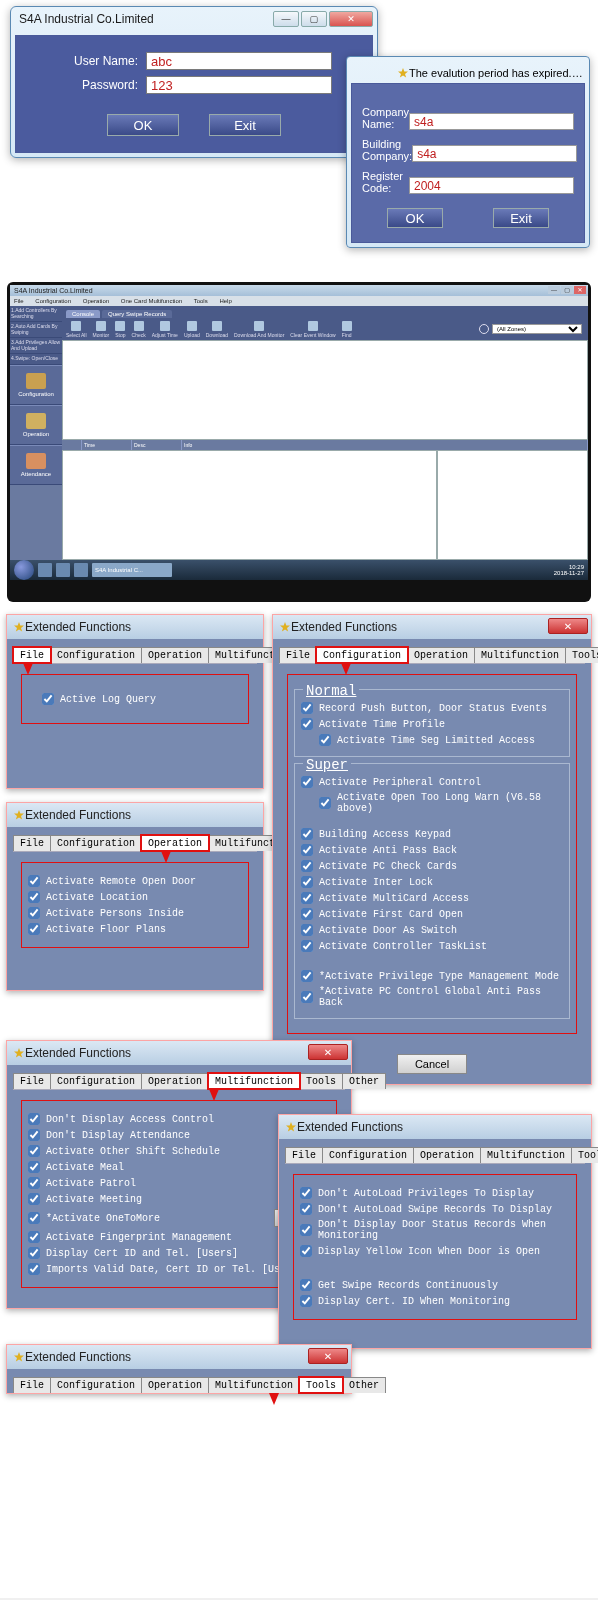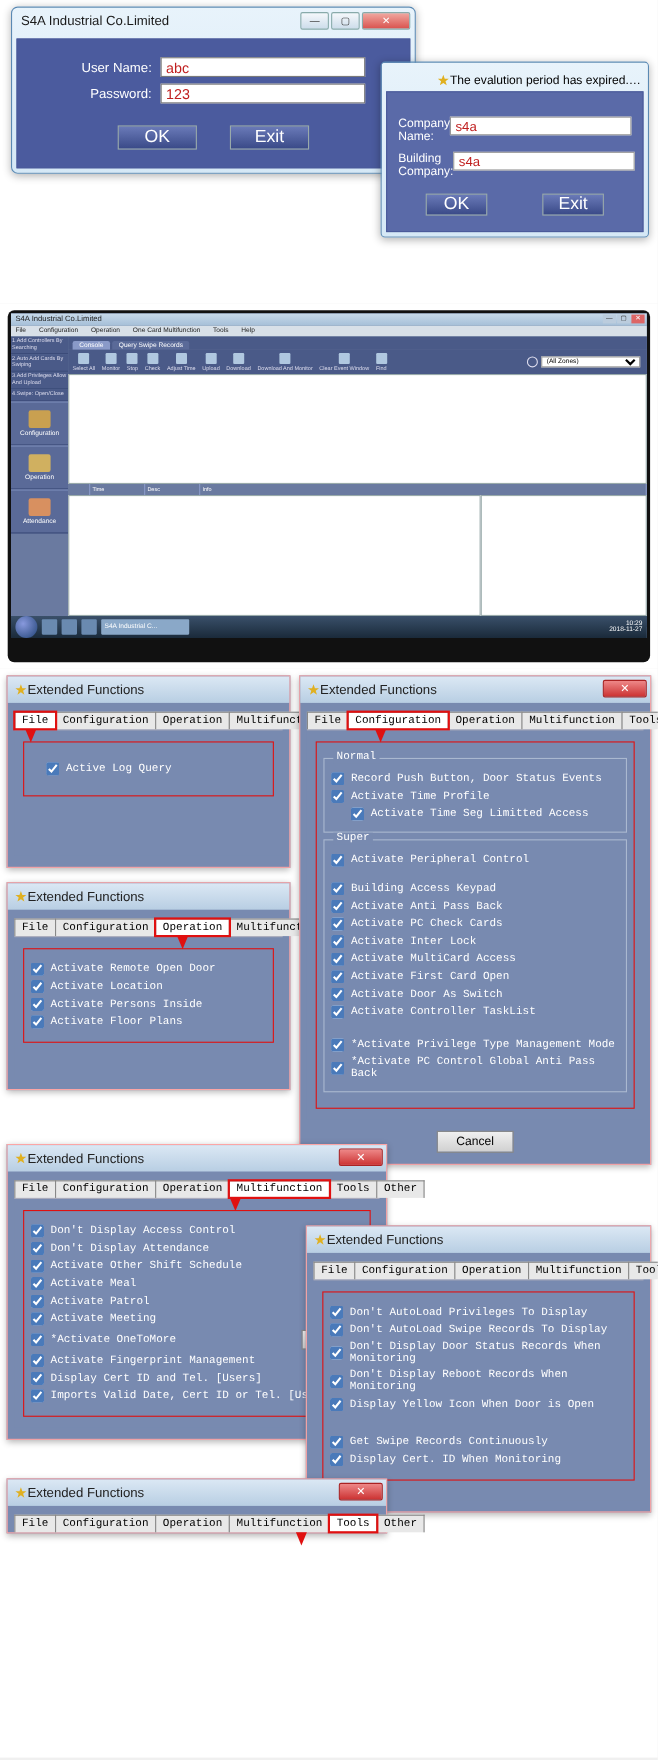--- a/index.html
+++ b/index.html
@@ -13,27 +13,27 @@
 .win-btns { display: flex; gap: 2px; }
 .win-btn { width: 26px; height: 16px; border-radius: 2px; display: flex; align-items: center; justify-content: center; font-size: 9px; color: #333; background: linear-gradient(#f5f8fb,#cdddeb); border: 1px solid #8aa; }
 .win-btn.close { width: 44px; background: linear-gradient(#f0a8a0,#d9534f); color: #fff; }
 .login-body { margin: 4px; border: 1px solid #4a5a9a; background: #4b5b9e; padding-bottom: 16px; }
 .banner { height: 64px; margin: 4px; background: repeating-linear-gradient(0deg,#1a1a5a,#1a1a5a 2px,#2a2a7a 2px,#2a2a7a 4px),repeating-linear-gradient(90deg,rgba(255,255,255,0.05),rgba(255,255,255,0.05) 2px,transparent 2px,transparent 4px); background-blend-mode: overlay; border: 1px solid #5a5a9a; display: flex; align-items: center; justify-content: center; }
 .banner-text { color: #e01010; font-size: 24px; font-weight: bold; font-style: italic; letter-spacing: 1px; }
 .form-row { display: flex; align-items: center; margin: 6px 40px; }
 .form-row label { width: 90px; text-align: right; color: #fff; font-size: 12px; padding-right: 8px; }
 .form-row input { flex: 1; height: 18px; border: 1px solid #7a7a7a; background: #fff; color: #c02020; font-size: 13px; padding: 0 4px; }
 .btn-row { display: flex; justify-content: center; gap: 30px; margin-top: 20px; }
-.dlg-btn { width: 72px; height: 22px; background: linear-gradient(#6a7ab8,#3a4a88); border: 1px solid #9aa; color: #fff; font-size: 16px; cursor: pointer; }
+.dlg-btn { width: 72px; height: 22px; background: linear-gradient(#6a7ab8,#3a4a88); border: 1px solid #9aa; color: #fff; font-size: 13px; cursor: pointer; }
 
 .eval-window { position: absolute; right: 8px; top: 56px; width: 244px; background: linear-gradient(#e8f3fb,#d5e8f6); border: 1px solid #5a89b3; border-radius: 4px; box-shadow: 0 2px 8px rgba(0,0,0,0.3); }
 .eval-titlebar { height: 22px; display: flex; align-items: flex-end; padding: 0 4px 0 6px; font-size: 11px; margin-left: 44px; }
 .eval-titlebar .ttl { flex: 1; white-space: nowrap; overflow: hidden; text-overflow: ellipsis; }
 .eval-body { margin: 4px; background: #5a6aa8; border: 1px solid #4a5a9a; padding: 14px 10px; }
-.eval-row { display: flex; align-items: flex-start; margin: 8px 0; }
+.eval-row { display: flex; align-items: flex-end; margin: 8px 0; }
 .eval-row label { width: 98px; color: #fff; font-size: 11px; }
 .eval-row input { flex: 1; height: 17px; border: 1px solid #999; background: #fff; color: #c02020; padding: 0 4px; font-size: 12px; }
 .eval-btns { display: flex; justify-content: space-around; margin-top: 14px; }
 .eval-btns .dlg-btn { width: 56px; height: 20px; }
 
 
 .section2 { height: 332px; background: #fff; padding: 6px; position: relative; }
 .monitor { width: 584px; height: 320px; background: #111; border-radius: 6px; padding: 3px; margin: 0 auto; position: relative; }
 .mon-screen { width: 100%; height: 94%; background: #5a7090; position: relative; }
 .mon-stand { position: absolute; left: 50%; bottom: -36px; transform: translateX(-50%); width: 50px; height: 28px; background: #111; }
@@ -87,21 +87,21 @@
 .ef-tab { background: #e8e8e8; border: 1px solid #888; border-bottom: none; padding: 2px 6px; font-size: 10px; font-family: "Courier New", monospace; margin-right: -1px; }
 .ef-tab.active { background: #fff; position: relative; z-index: 2; }
 .ef-tab.redbox { outline: 2px solid #e01010; outline-offset: -1px; }
 .arrow-dn { width: 0; height: 0; border-left: 5px solid transparent; border-right: 5px solid transparent; border-top: 12px solid #e01010; position: absolute; }
 .ef-body { margin: 0 6px 10px; background: #788ab0; border-top: 1px solid #aab; padding: 10px 8px; }
 .redframe { border: 1px solid #e01010; padding: 8px 6px; }
 .chk-row { display: flex; align-items: center; margin: 4px 0; color: #fff; font-size: 10px; font-family: "Courier New", monospace; }
 .chk-row input[type=checkbox] { width: 12px; height: 12px; margin-right: 6px; accent-color: #4a7aba; cursor: pointer; }
 .chk-row.indent { margin-left: 18px; }
 .group-box { border: 1px solid #aab8d0; padding: 8px 6px 6px; margin: 6px 0; position: relative; }
-.group-lbl { position: absolute; top: -7px; left: 8px; color: #fff; font-size: 10px; background: #788ab0; padding: 0 3px; font-family: "Courier New", monospace; }
+.group-lbl { position: absolute; top: -7px; left: 8px; color: #fff; font-size: 14px; background: #788ab0; padding: 0 3px; font-family: "Courier New", monospace; text-decoration: underline; }
 .ef-cancel { width: 70px; height: 20px; margin: 4px auto 10px; display: block; background: linear-gradient(#f0f0f0,#d0d0d0); border: 1px solid #888; font-size: 11px; cursor: pointer; }
 .super-btn { width: 56px; height: 18px; background: linear-gradient(#f0f0f0,#d0d0d0); border: 1px solid #888; font-size: 10px; font-family: "Courier New", monospace; cursor: pointer; }
 svg.star-svg { width: 12px; height: 12px; }
 </style>
 </head>
 <body>
 
 <div class="section1">
   <div class="login-window">
     <div class="win-titlebar">
@@ -137,20 +137,24 @@
       <span class="ttl">The evalution period has expired.  Please...</span>
     </div>
     <div class="eval-body">
       <div class="eval-row">
         <label>Company Name:</label>
         <input type="text" value="s4a" style="">
       </div>
       <div class="eval-row">
         <label>Building Company:</label>
         <input type="text" value="s4a" style="">
+      </div>
+      <div class="eval-row">
+        <label>Register Code:</label>
+        <input type="text" value="2004" style="">
       </div>
       <div class="eval-btns">
         <button class="dlg-btn">OK</button>
         <button class="dlg-btn">Exit</button>
       </div>
     </div>
   </div>
 </div>
 
 <div class="section2">
@@ -375,20 +379,24 @@
               <input type="checkbox" checked="" style="">
               <span>Activate Time Seg Limitted Access</span>
             </div>
         </div>
         <div class="group-box">
           <div class="group-lbl">Super</div>
           <div class="chk-row">
               <input type="checkbox" checked="" style="">
               <span>Activate Peripheral Control</span>
             </div>
+          <div class="chk-row indent">
+              <input type="checkbox" checked="" style="">
+              <span>Activate Open Too Long Warn (V6.58 above)</span>
+            </div>
           <div style="height:6px"></div>
           <div class="chk-row">
               <input type="checkbox" checked="" style="">
               <span>Building Access Keypad</span>
             </div>
           <div class="chk-row">
               <input type="checkbox" checked="" style="">
               <span>Activate Anti Pass Back</span>
             </div>
           <div class="chk-row">
@@ -518,24 +526,20 @@
         <div class="chk-row">
             <input type="checkbox" checked="" style="">
             <span>Don't AutoLoad Swipe Records To Display</span>
           </div>
         <div class="chk-row">
             <input type="checkbox" checked="" style="">
             <span>Don't Display Door Status Records When Monitoring</span>
           </div>
         <div class="chk-row">
             <input type="checkbox" checked="" style="">
-            <span>Don't Display Reboot Records When Monitoring</span>
-          </div>
-        <div class="chk-row">
-            <input type="checkbox" checked="" style="">
             <span>Display Yellow Icon When Door is Open</span>
           </div>
         <div style="height:14px"></div>
         <div class="chk-row">
             <input type="checkbox" checked="" style="">
             <span>Get Swipe Records Continuously</span>
           </div>
         <div class="chk-row">
             <input type="checkbox" checked="" style="">
             <span>Display Cert. ID When Monitoring</span>

